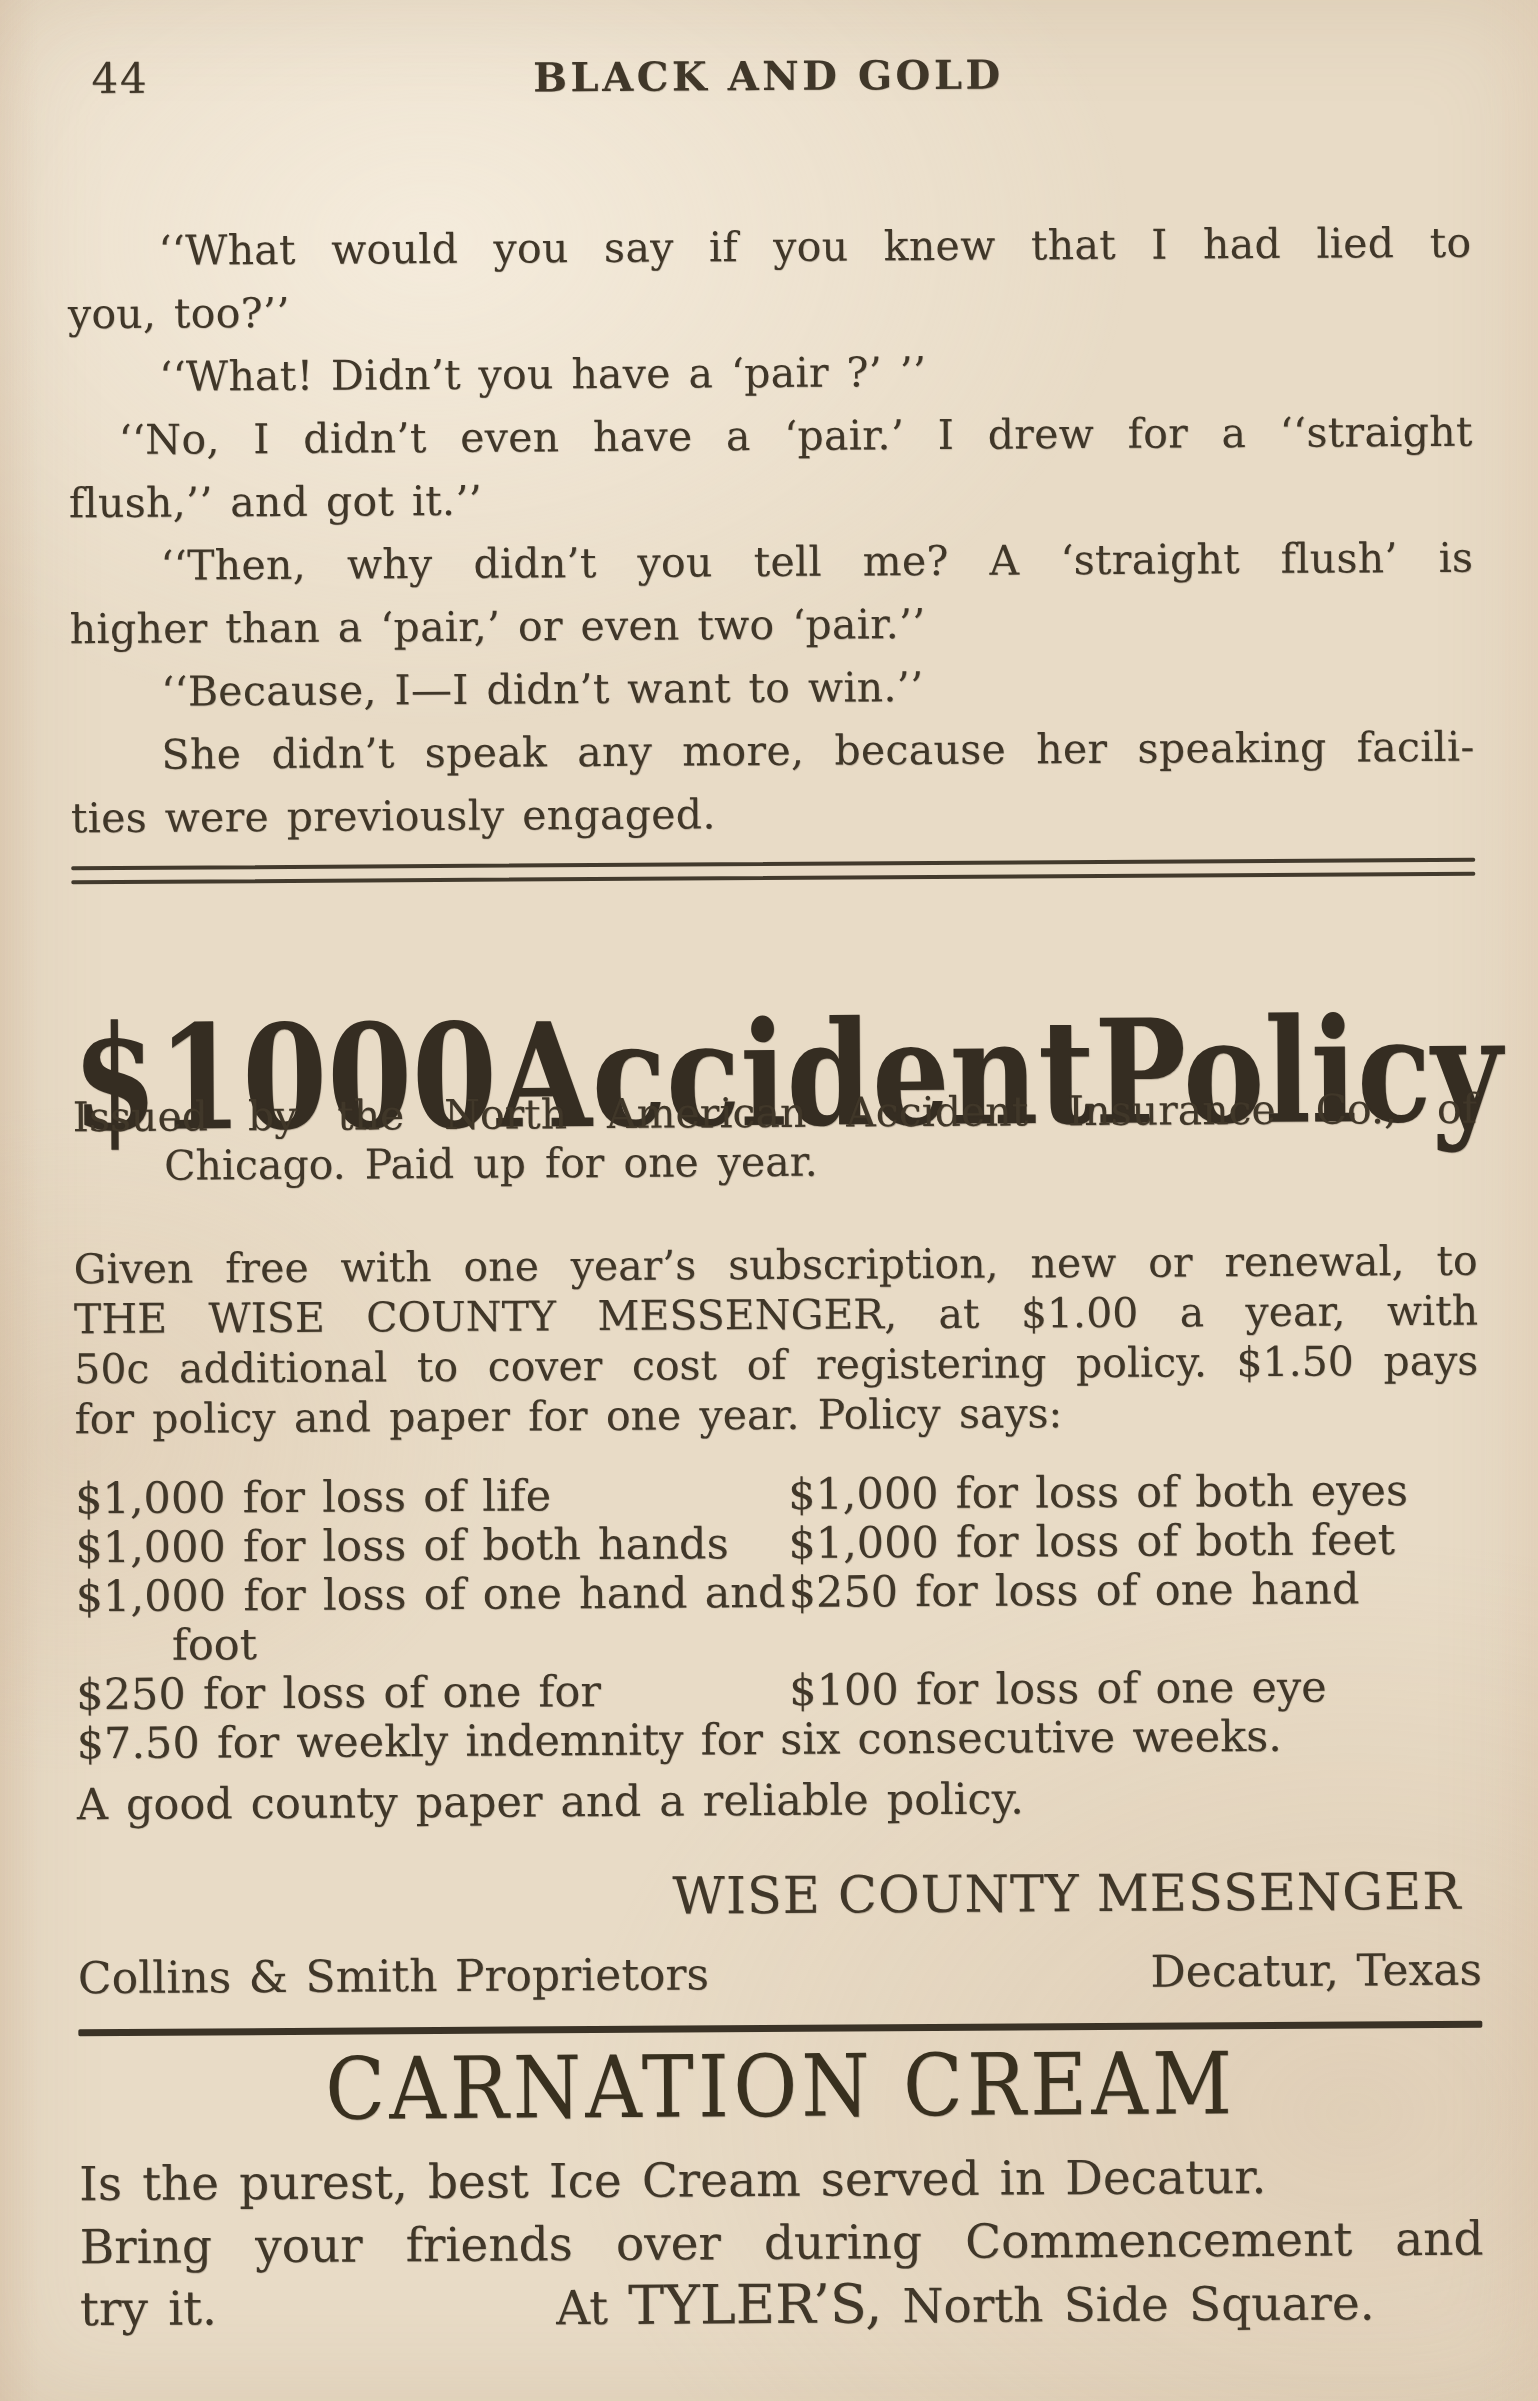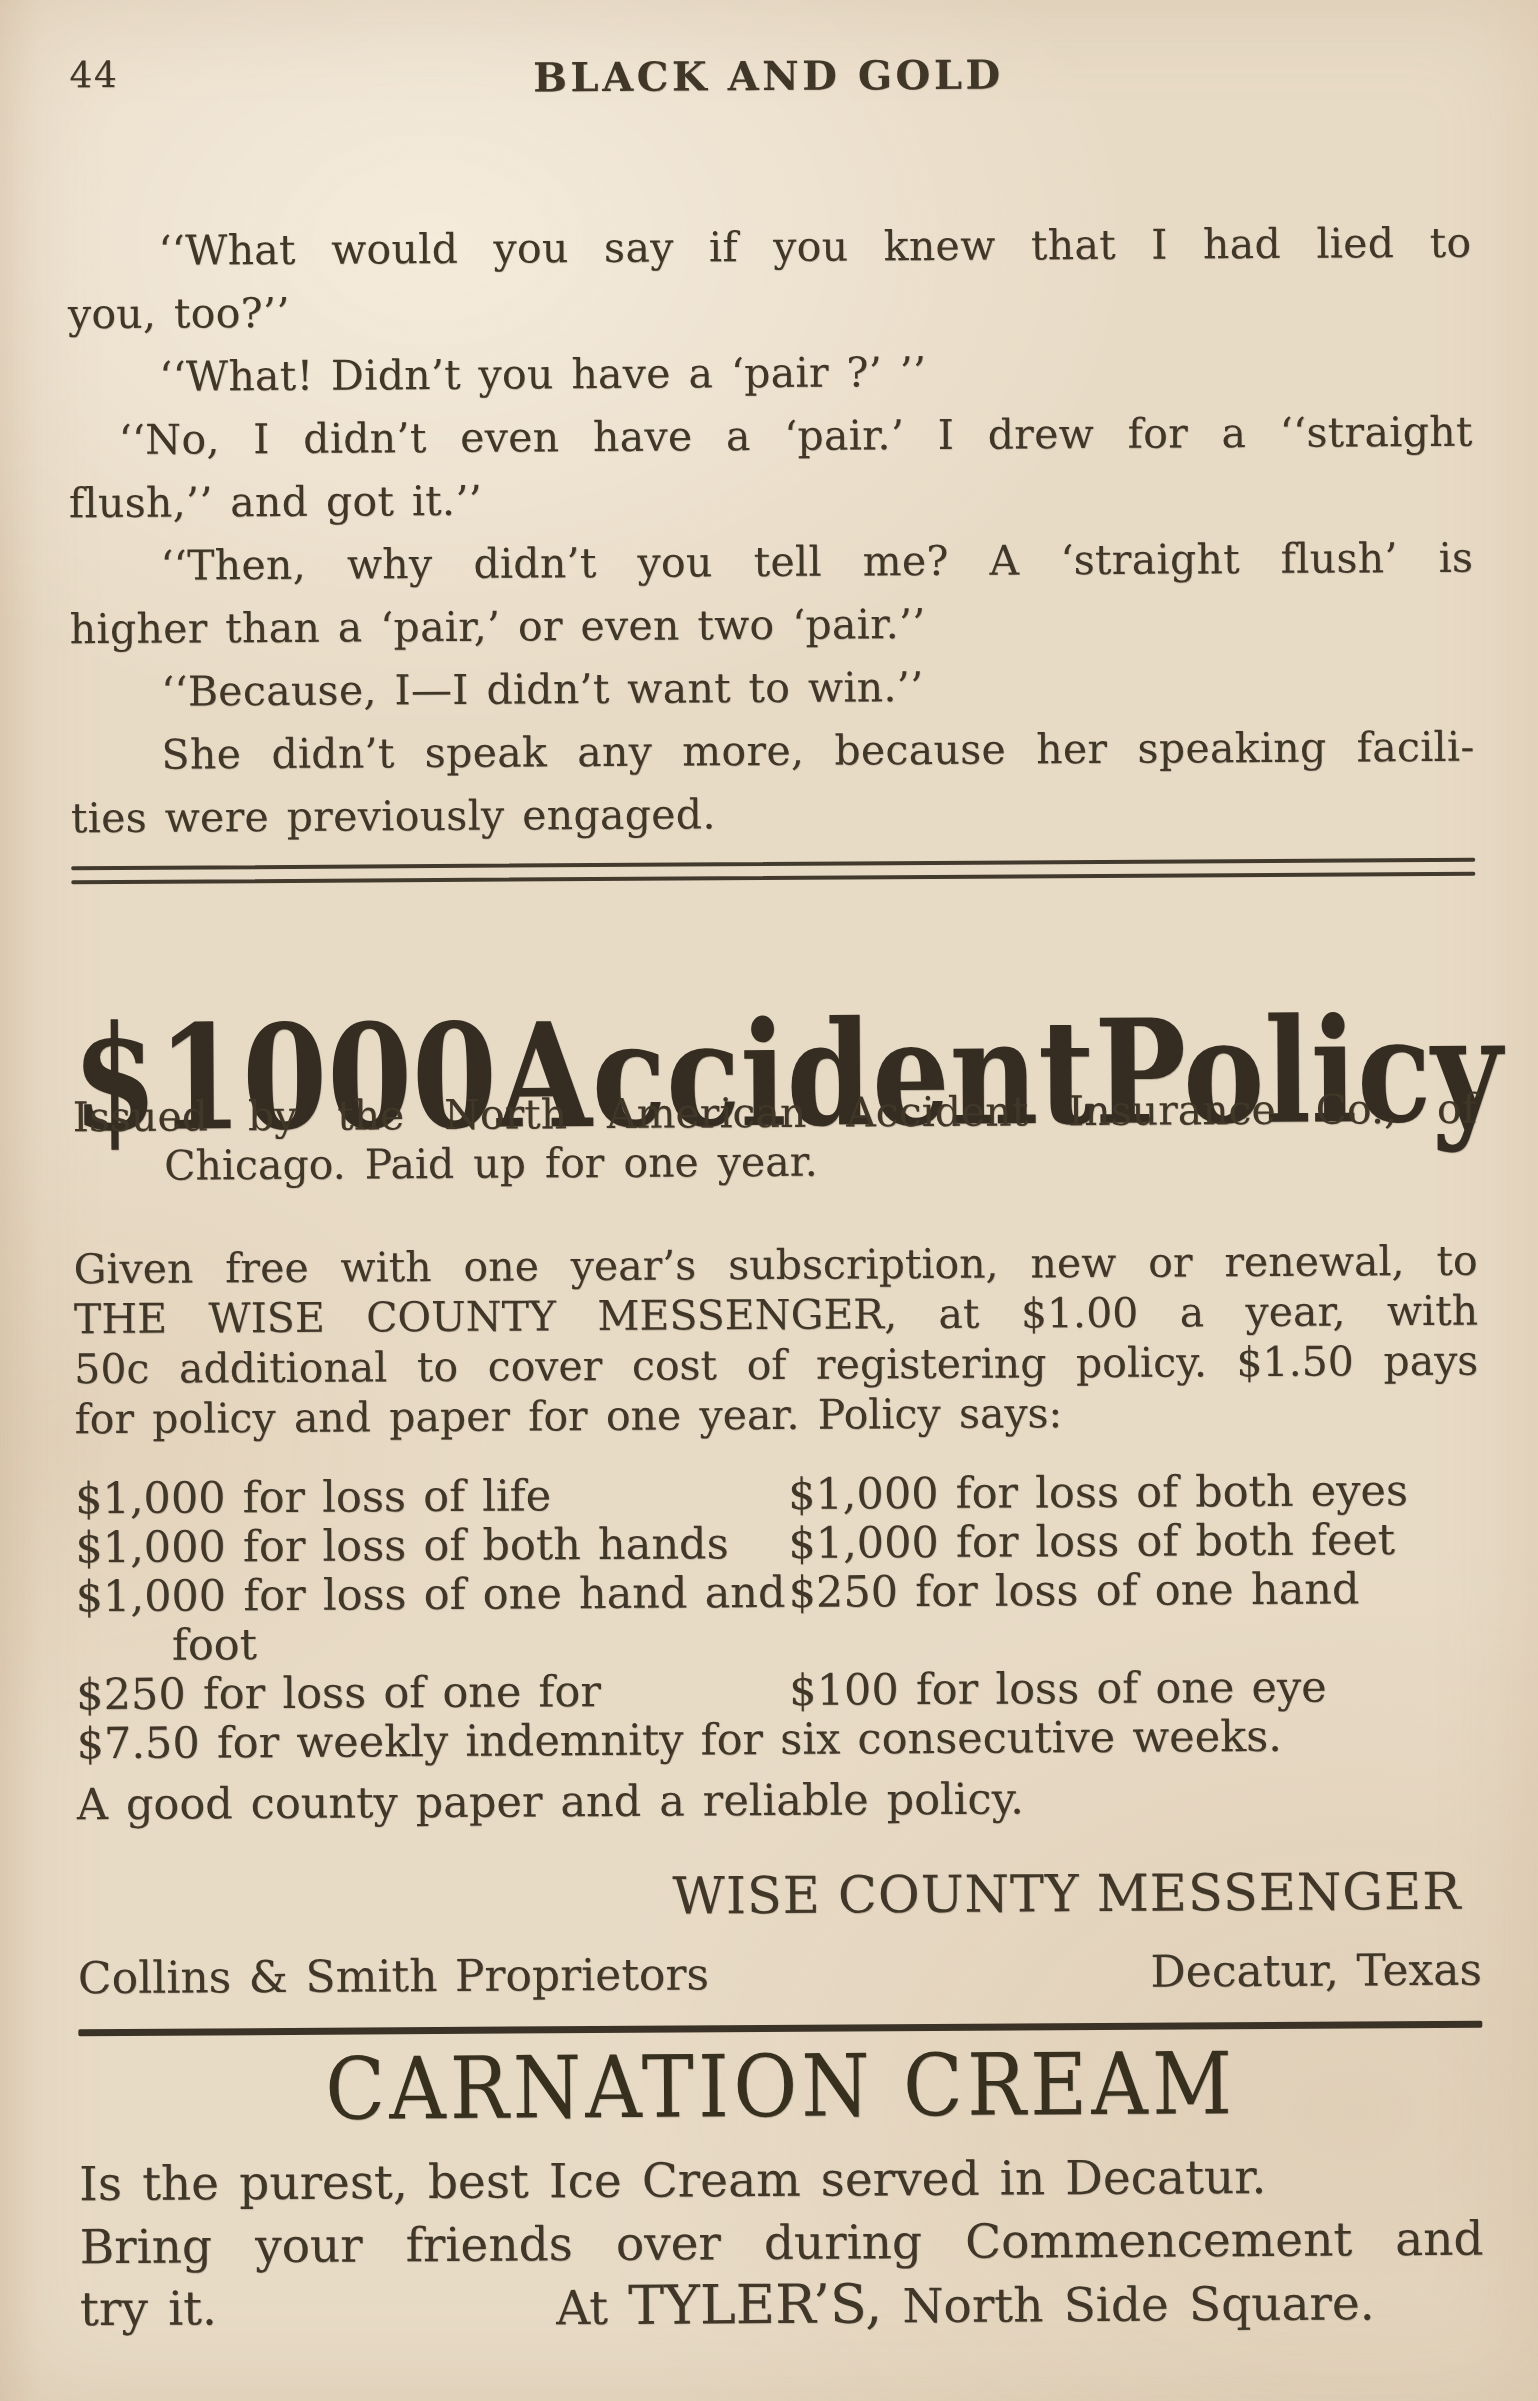--- a/index.html
+++ b/index.html
@@ -14,21 +14,21 @@
       linear-gradient(90deg, rgba(216,192,166,0.35) 0%, rgba(216,192,166,0) 2.5%, rgba(216,192,166,0) 96.5%, rgba(236,218,196,0.5) 100%);
     box-shadow:inset 0 0 104px rgba(150,115,75,0.18);
     color:#403729;
   }
   .skew{position:absolute;inset:0;transform:rotate(-0.35deg);transform-origin:50% 55%;}
   .content{position:absolute;left:74px;top:0;width:1404px;height:100%;}
   .ink{text-shadow:0.5px 0.6px 0.8px rgba(62,52,40,0.35);}
 
   
   .pagehead{position:absolute;top:50px;left:0;width:100%;height:52px;}
-  .pagenum{position:absolute;left:3px;top:0;font-size:36px;letter-spacing:1.7px;}
+  .pagenum{position:absolute;left:25px;top:0;font-size:42px;letter-spacing:1.7px;}
   .runtitle{position:absolute;left:0;width:100%;top:1.7px;text-align:center;
             font-weight:bold;font-size:40px;letter-spacing:3.5px;}
 
   
   .tline{text-align:justify;text-align-last:justify;}
   .tline.last{text-align-last:left;}
 
   .joke{position:absolute;top:216px;left:0;width:100%;font-size:41px;word-spacing:4.3px;letter-spacing:0.3px;}
   .joke .tline{line-height:63px;}
   .para{margin:0;}

